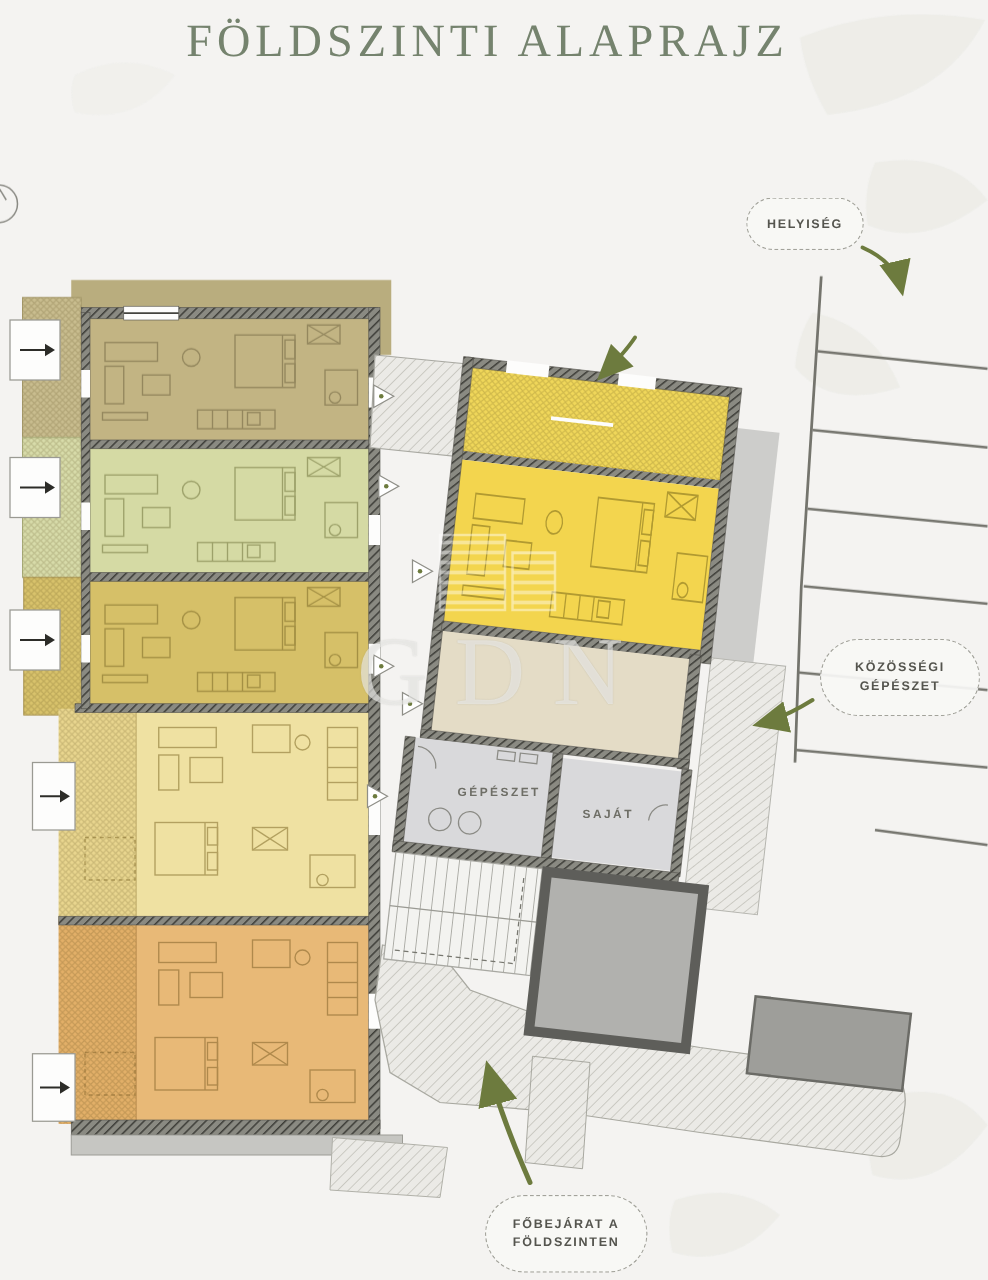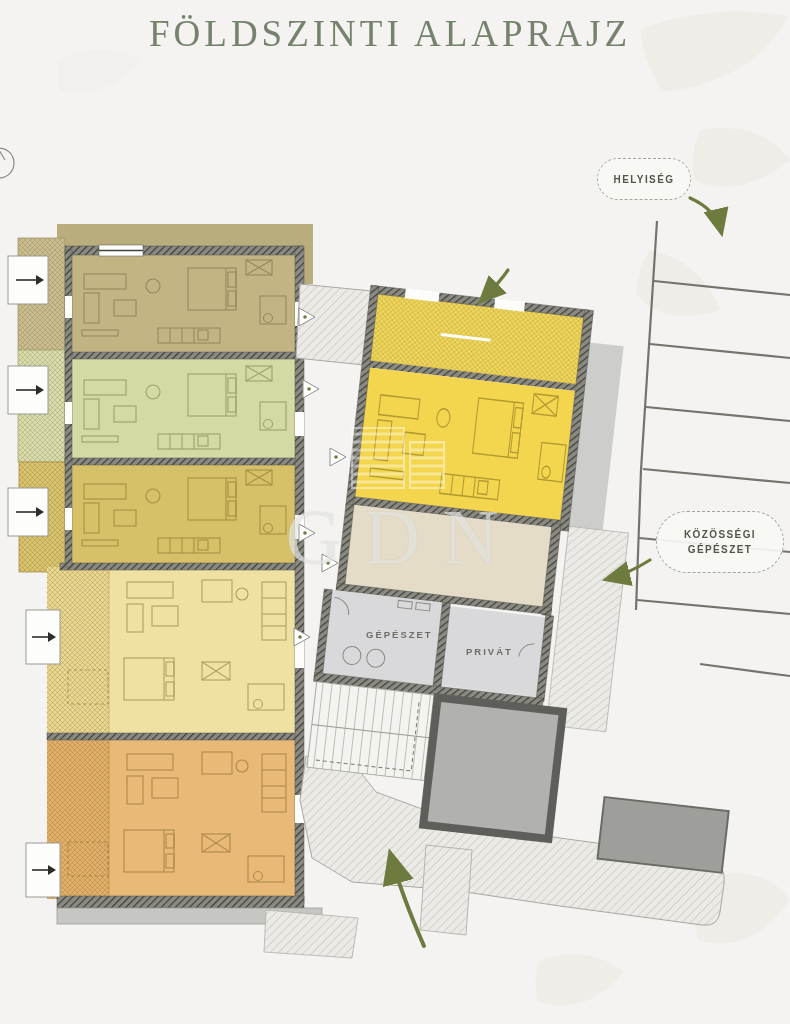--- a/index.html
+++ b/index.html
@@ -304,19 +304,23 @@
 
 <div class="page-title">FÖLDSZINTI ALAPRAJZ</div>
 
 <div class="balloon b-parking">
   <span>HELYISÉG</span>
 </div>
 <div class="balloon b-community">
   <span>KÖZÖSSÉGI</span>
   <span>GÉPÉSZET</span>
 </div>
+<div class="balloon b-entrance">
+  <span>FŐBEJÁRAT A</span>
+  <span>FÖLDSZINTEN</span>
+</div>
 
 <div class="room-label r-mech">GÉPÉSZET</div>
-<div class="room-label r-stor">PRIVÁT</div>
+<div class="room-label r-stor">SAJÁT</div>
 
 <div class="watermark">GDN</div>
 
 </div>
 
 </body></html>

